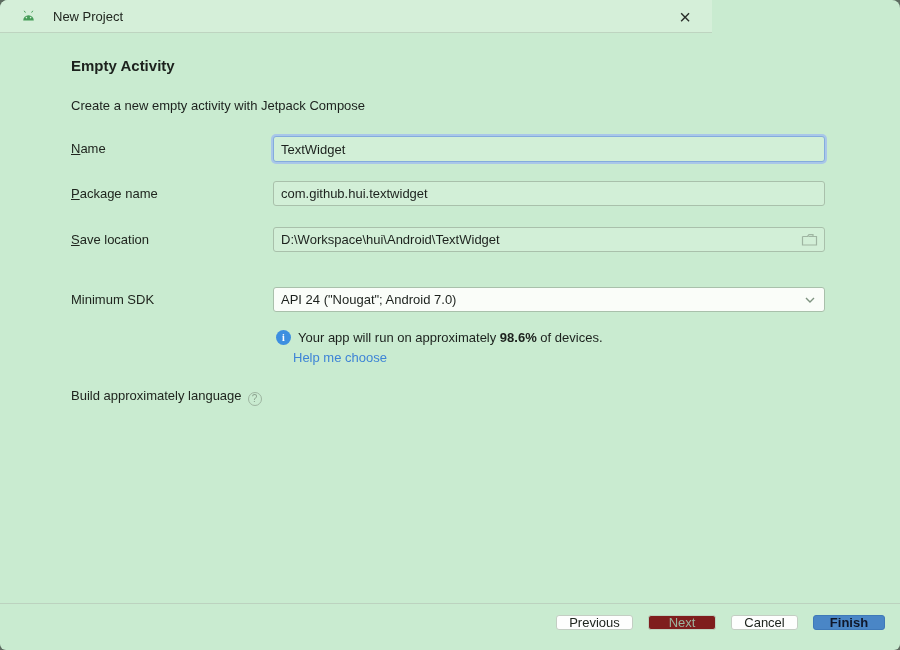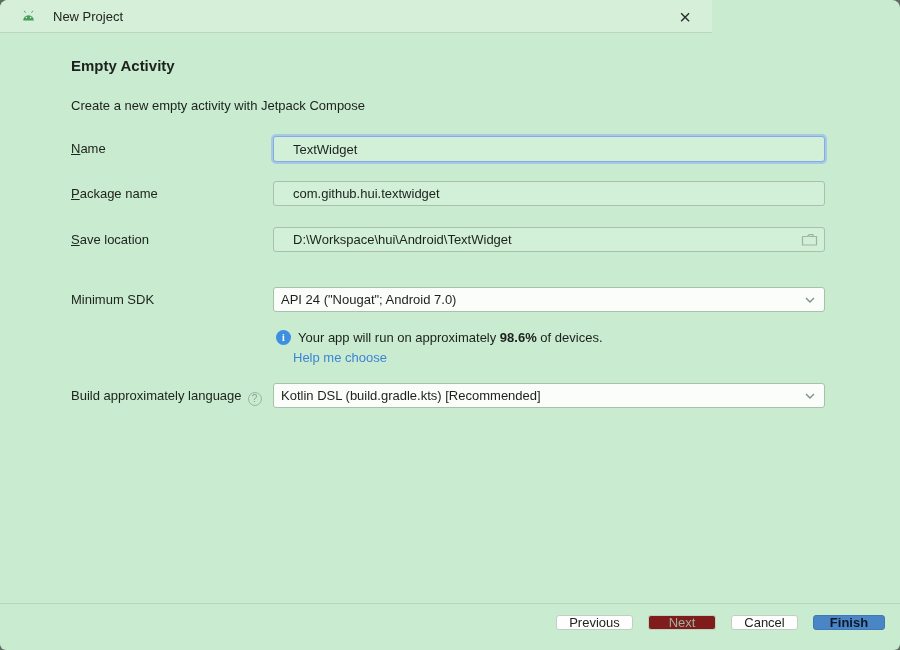--- a/index.html
+++ b/index.html
@@ -38,21 +38,21 @@
 
   .field {
     position: absolute; left: 273px; width: 552px; height: 25px;
     border: 1px solid #a9c0ab; border-radius: 3px;
     display: flex; align-items: center;
   }
   .textfield { background: #d2efd7; }
   .textfield input {
     flex: 1; height: 100%; border: none; outline: none; background: transparent;
     font-family: "Liberation Sans", sans-serif; font-size: 13px; color: #1c211d;
-    padding: 0 19px;
+    padding: 0 7px;
   }
   .focused {
     border: 1px solid #84acdd;
     box-shadow: 0 0 0 2px #a9c7e9;
     height: 26px;
   }
   .combofield { background: #fafdf9; cursor: pointer; }
   .combo-text { flex: 1; font-size: 13px; padding: 0 7px; color: #1c211d; }
   .combo-chevron { margin-right: 8px; display: inline-flex; }
 
@@ -147,28 +147,20 @@
     </span>
   </div>
 
   <div class="info-row">
     <span class="info-icon">i</span>
     <span class="info-text"><span>Your app will run on approximately </span><b>98.6%</b><span> of devices.</span></span>
   </div>
   <div class="help-link">Help me choose</div>
 
   <div class="flabel" style="top:388px"><span>Build approximately language</span><span class="help-icon">?</span></div>
-  <div class="field combofield" style="top:383px">
-    <span class="combo-text">Kotlin DSL (build.gradle.kts) [Recommended]</span>
-    <span class="combo-chevron">
-      <svg width="12" height="8" viewBox="0 0 12 8">
-          <polyline points="2,2 6,6 10,2" fill="none" stroke="#7e9380" stroke-width="1.4"></polyline>
-        </svg>
-    </span>
-  </div>
 
   <div class="footer-sep"></div>
   <div class="btn btn-previous">Previous</div>
   <div class="btn btn-next">Next</div>
   <div class="btn btn-cancel">Cancel</div>
   <div class="btn btn-finish">Finish</div>
 
 </div>
 
 </body></html>

